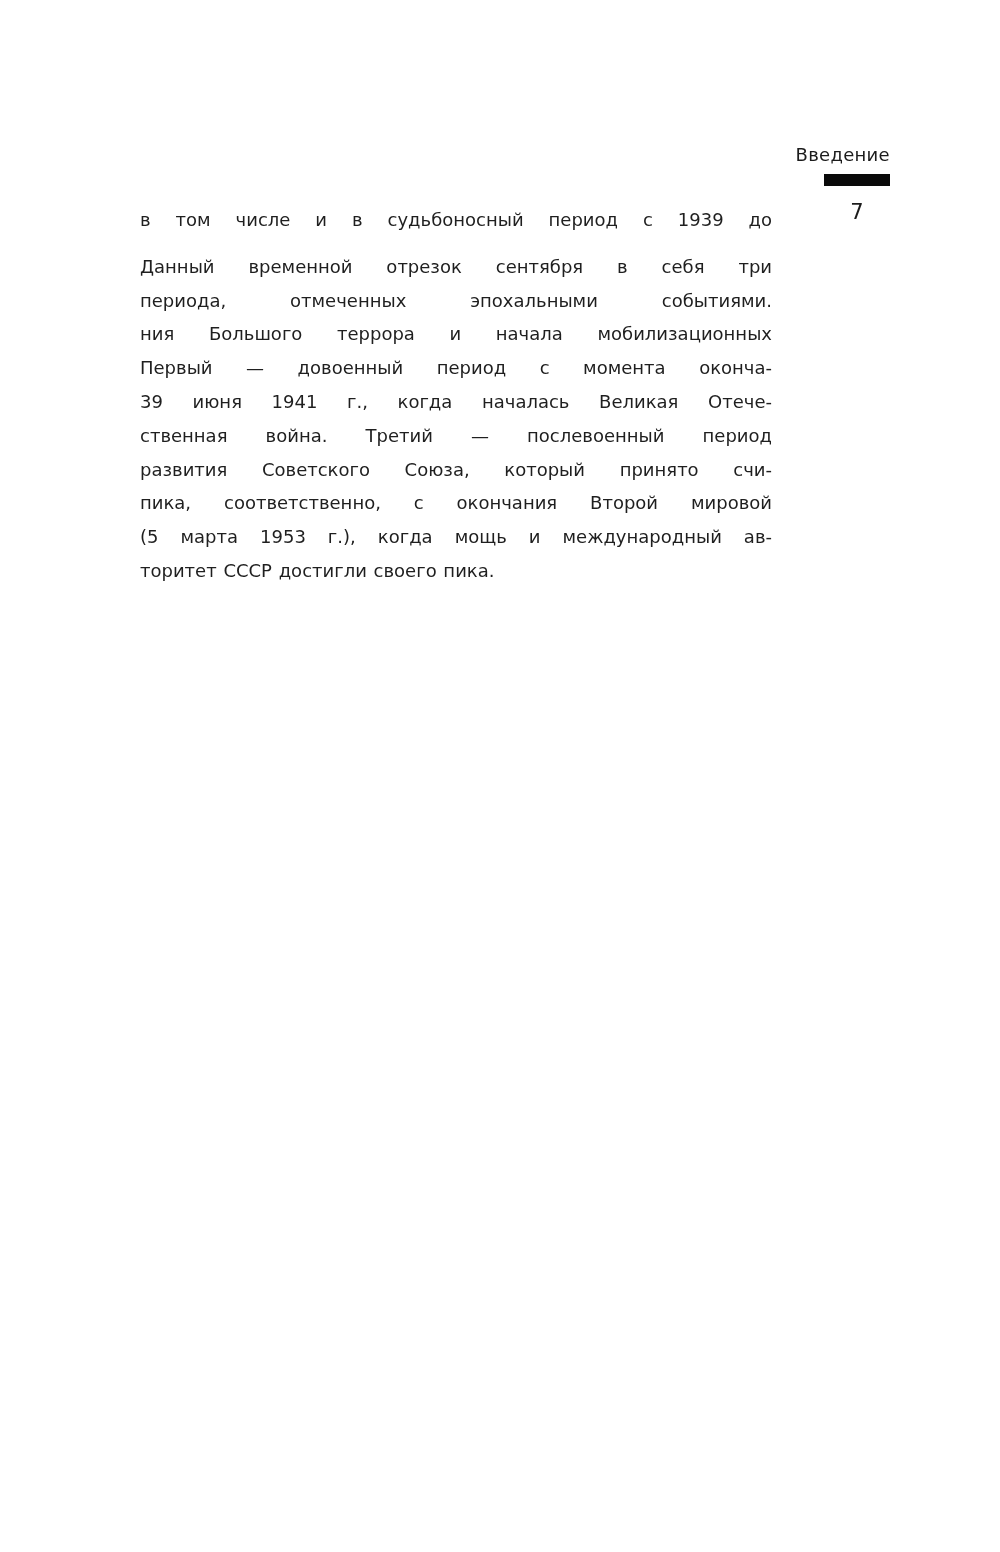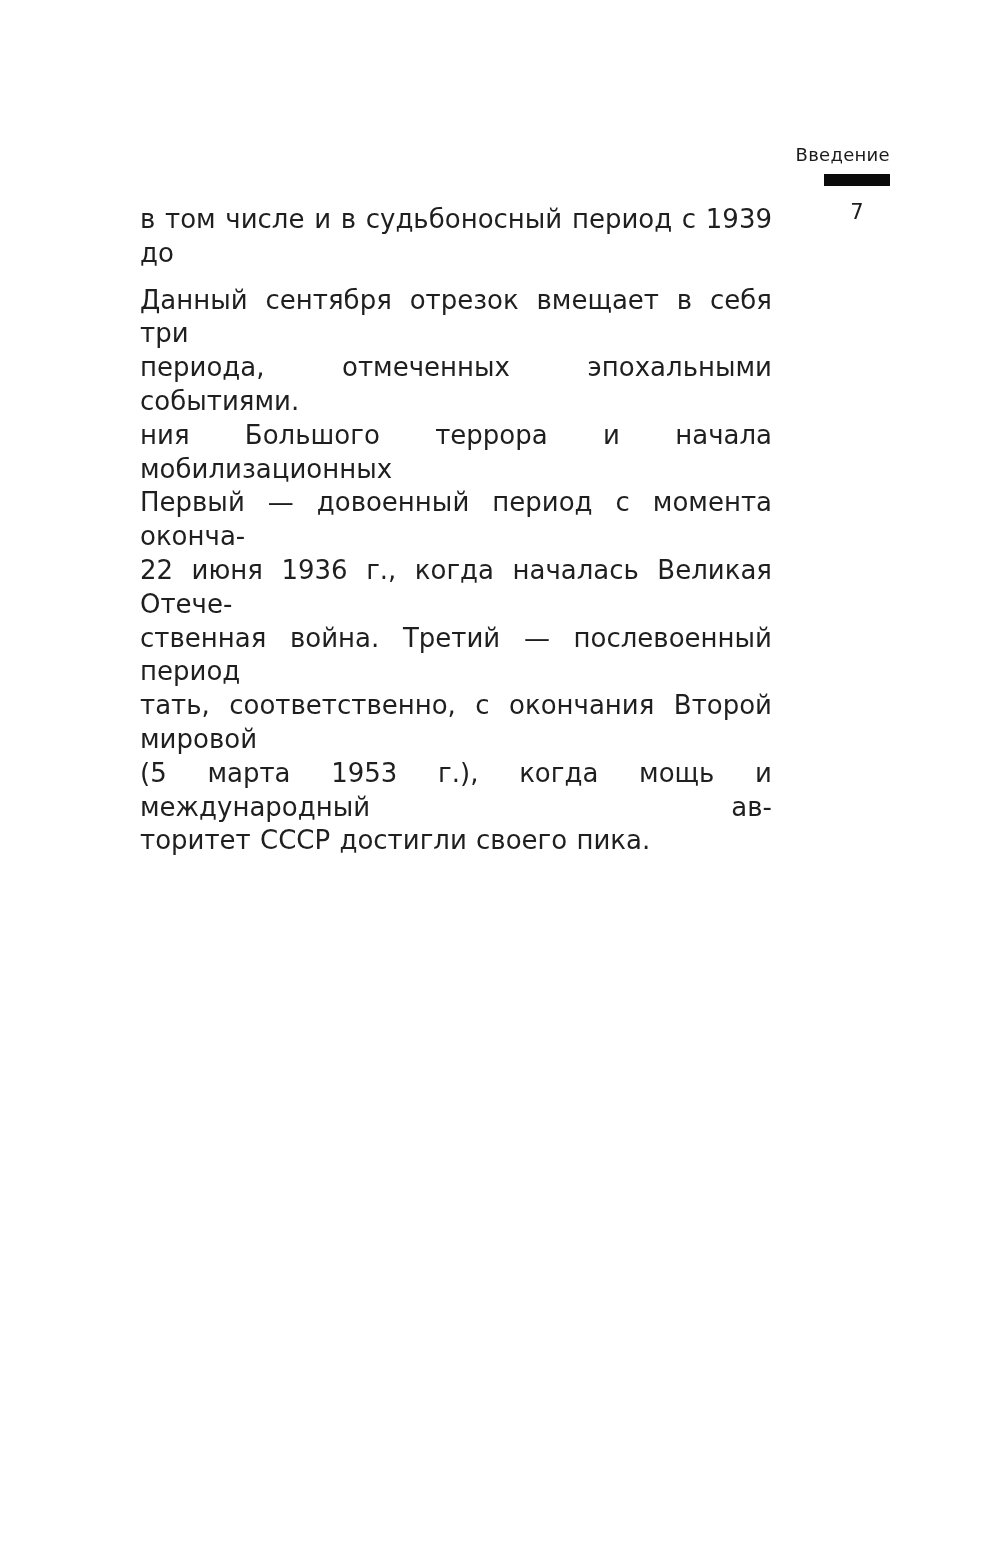--- a/index.html
+++ b/index.html
@@ -45,21 +45,21 @@
     line-height: 24px;
   }
 
   
   .body-text {
     position: absolute;
     top: 203px;
     left: 140px;
     width: 632px;
     color: #1f1f1f;
-    font-size: 26px;
+    font-size: 18px;
   }
   .paragraph {
     margin-bottom: 13px;
   }
   .line {
     line-height: 33.8px;
     text-align: justify;
     text-align-last: justify;
     white-space: normal;
     word-spacing: 1px;
@@ -77,25 +77,26 @@
     <div class="header-title">Введение</div>
     <div class="header-rule"></div>
     <div class="page-number">7</div>
   </div>
 
   <div class="body-text" id="body-text">
       <div class="paragraph">
         <div class="line">в том числе и в судьбоносный период с 1939 до</div>
       </div>
       <div class="paragraph">
-        <div class="line">Данный сентября отрезок вмещает в себя три</div>
+        <div class="line">Данный временной отрезок сентября в себя три</div>
         <div class="line">периода, отмеченных эпохальными событиями.</div>
         <div class="line">ния Большого террора и начала мобилизационных</div>
         <div class="line">Первый — довоенный период с момента оконча-</div>
-        <div class="line">22 июня 1936 г., когда началась Великая Отече-</div>
+        <div class="line">39 июня 1941 г., когда началась Великая Отече-</div>
         <div class="line">ственная война. Третий — послевоенный период</div>
-        <div class="line">тать, соответственно, с окончания Второй мировой</div>
+        <div class="line">развития Советского Союза, который принято счи-</div>
+        <div class="line">пика, соответственно, с окончания Второй мировой</div>
         <div class="line">(5 марта 1953 г.), когда мощь и международный ав-</div>
         <div class="line last">торитет СССР достигли своего пика.</div>
       </div>
     </div>
 
 </div>
 
 </body></html>

